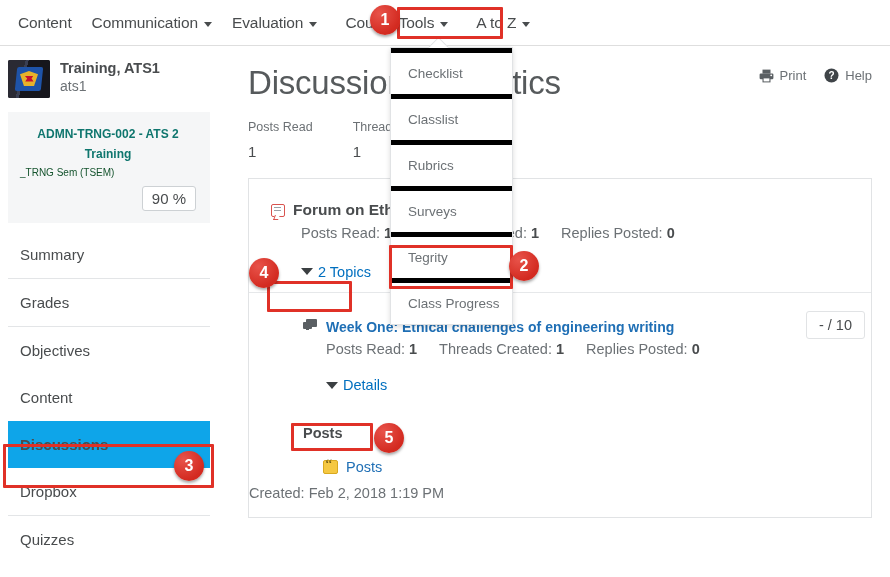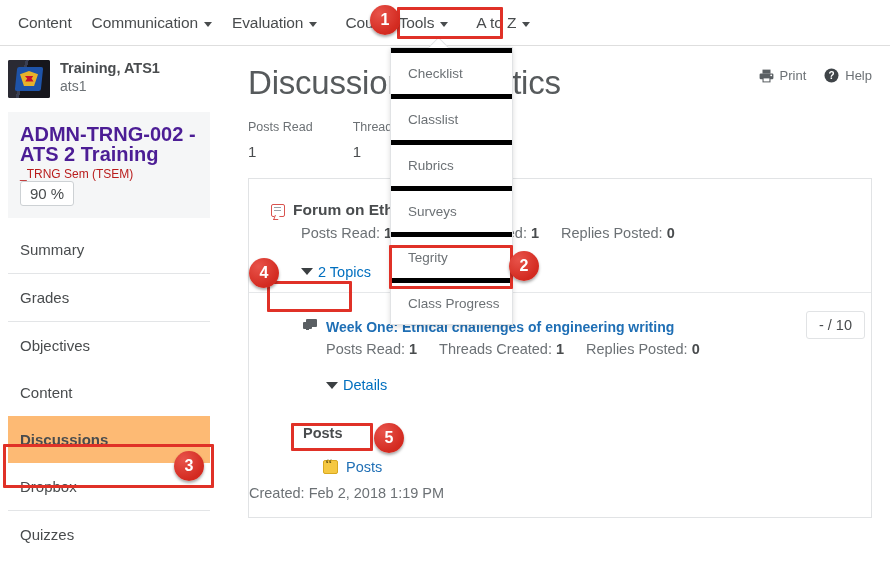--- a/index.html
+++ b/index.html
@@ -42,30 +42,30 @@
     background:#1e53a8; transform:skewX(-6deg); border-radius:2px; }
   .avatar .shield { position:absolute; left:12px; top:11px; width:18px; height:15px;
     background:#e8b22a; clip-path: polygon(50% 0,100% 22%,78% 100%,22% 100%,0 22%);
     display:flex;align-items:center;justify-content:center; }
   .avatar .shield::after { content:""; width:9px;height:6px;background:#c8102e;
     clip-path: polygon(0 0,100% 0,78% 52%,100% 100%,8% 100%,30% 48%); }
   .uname { font-size:14.5px; color:#494c4e; font-weight:600; line-height:17px; }
   .uid   { font-size:14px; color:#6c7175; line-height:19px; }
 
   .coursebox { margin:4px 8px 0 8px; background:#f5f6f7; padding:12px 14px 12px 12px; }
-  .ctitle { font-size:20px; font-weight:700; color:#4c1d95; line-height:20px; }
-  .csub   { font-size:12px; color:#b91c1c; margin-top:3px; }
-  .pctwrap { display:flex; justify-content:flex-start; margin-top:0; }
+  .ctitle { font-size:12px; font-weight:700; color:#0f766e; line-height:20px;text-align:center; }
+  .csub   { font-size:10px; color:#14532d; margin-top:3px; }
+  .pctwrap { display:flex; justify-content:flex-end; margin-top:8px; }
   .pct { border:1px solid #cdd1d4; background:#fff; border-radius:3px;
          padding:3px 9px; font-size:15px; color:#494c4e; }
 
   .navlist { margin-top:8px; padding:0 8px; }
   .navrow { position:relative; padding:15px 12px 15px 12px; font-size:15px; color:#494c4e; }
   .navrow.sep { border-top:1px solid #e3e5e7; }
-  .navrow.active { background:#fdba74; font-weight:700; }
+  .navrow.active { background:#0ea5e9; font-weight:700; }
 
   
   .main { position:absolute; left:218px; top:46px; width:672px; height:531px; background:#fff; }
   .pagehead { position:relative; padding:18px 18px 0 30px; }
   .ptitle { font-size:33px; font-weight:300; color:#565a5c; letter-spacing:-0.2px; }
   .headtools { position:absolute; right:18px; top:22px; display:flex; gap:18px; align-items:center; }
   .toollink { display:flex; align-items:center; gap:6px; font-size:13px; color:#6c7175; }
   .svgico { display:block; }
 
   .statsrow { display:flex; gap:40px; padding:18px 0 0 30px; }

